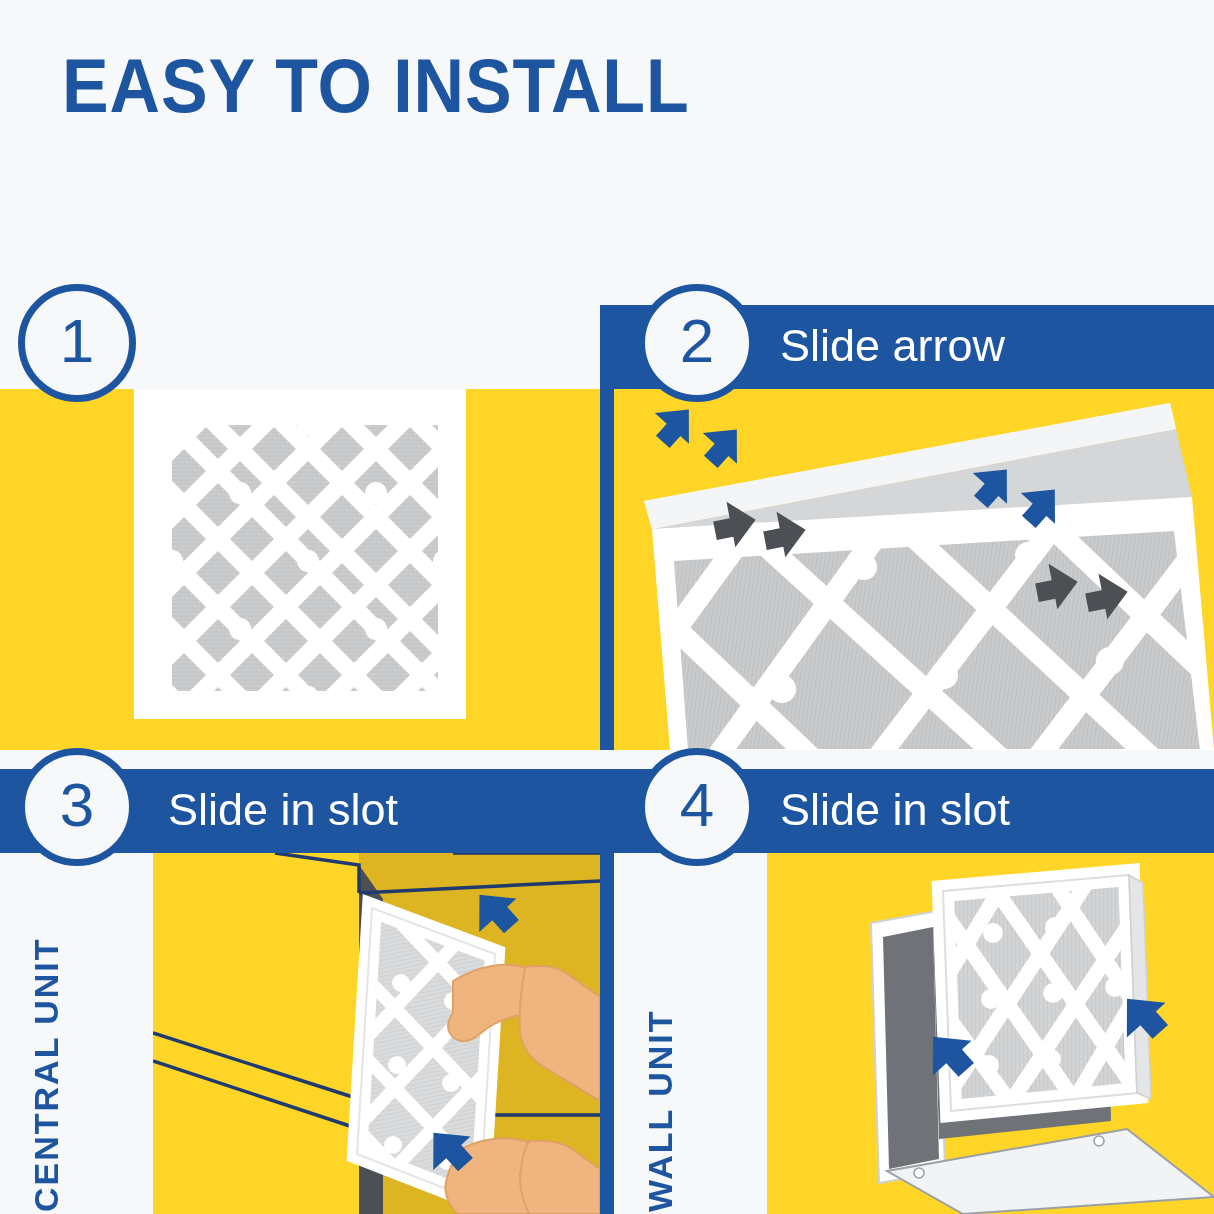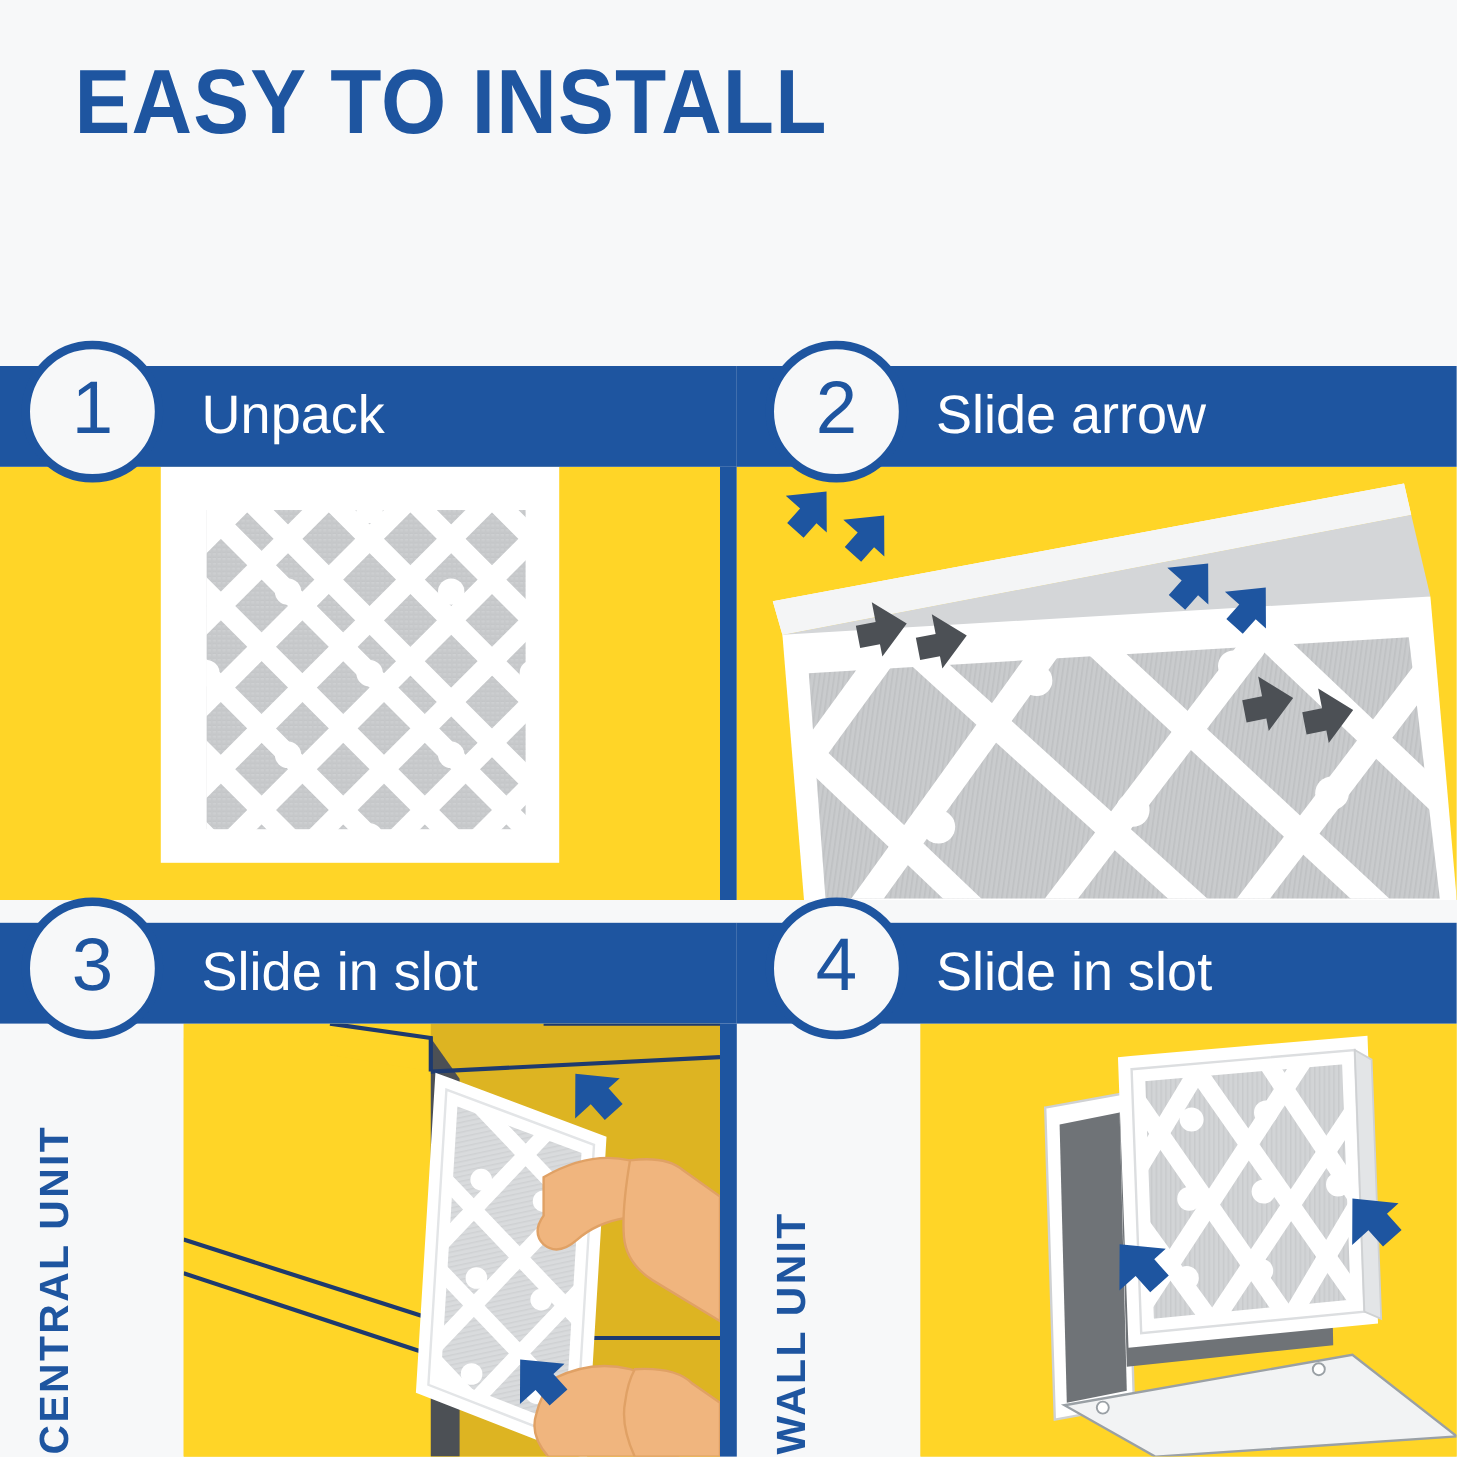--- a/index.html
+++ b/index.html
@@ -163,23 +163,20 @@
                   <circle cx="228" cy="92" r="11"></circle>
                 <circle cx="228" cy="228" r="11"></circle>
                   <circle cx="296" cy="160" r="11"></circle>
                 <circle cx="160" cy="296" r="11"></circle>
               </g>
             </g>
             <rect x="0" y="0" width="304" height="304" fill="none" stroke="#ffffff" stroke-width="28"></rect>
           </g>
         </svg>
       </div>
-      <div class="bar">
-        <div class="bar-label">Unpack</div>
-      </div>
       <div class="badge">
         <span>1</span>
       </div>
     </div>
 
     <div class="step step2">
       <div class="illo">
         <svg class="svgfill" viewBox="0 0 600 361" preserveAspectRatio="xMidYMid slice">
           <defs>
             <pattern id="stripes2" width="4" height="4" patternUnits="userSpaceOnUse" patternTransform="rotate(8)">

